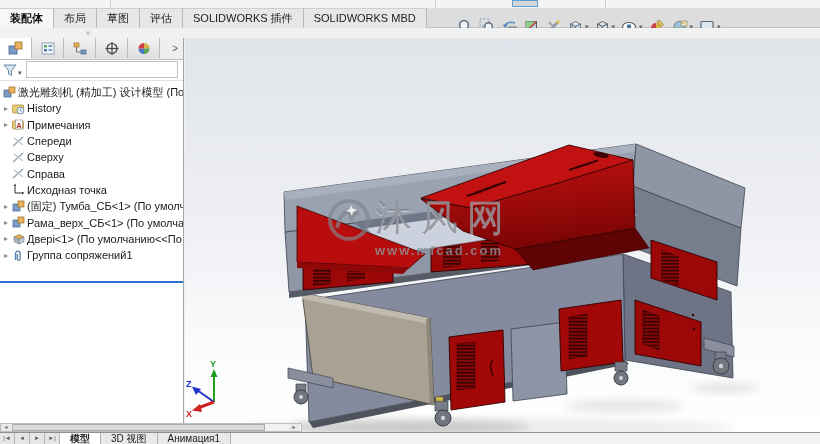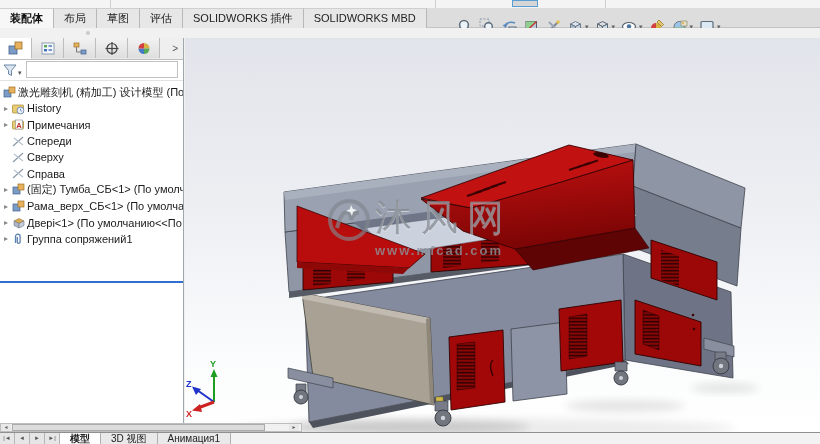--- a/index.html
+++ b/index.html
@@ -280,20 +280,32 @@
         <span class="noarrow"></span>
         <span class="ticon">
           <svg width="13" height="13">
               <line x1="1" y1="11" x2="11" y2="2" stroke="#8a9aa8" stroke-width="1.2"></line>
               <line x1="2" y1="3" x2="11" y2="10" stroke="#b8c4cf" stroke-width="1.2"></line>
             </svg>
         </span>
         <span class="lbl">Справа</span>
       </div>
 
+      <div class="trow">
+        <span class="noarrow"></span>
+        <span class="ticon">
+          <svg width="13" height="13">
+              <line x1="3" y1="2" x2="3" y2="10" stroke="#333" stroke-width="1"></line>
+              <line x1="3" y1="10" x2="11" y2="10" stroke="#333" stroke-width="1"></line>
+              <polygon points="3,0.5 1.8,3 4.2,3" fill="#333"></polygon>
+              <polygon points="12.5,10 10,8.8 10,11.2" fill="#333"></polygon>
+            </svg>
+        </span>
+        <span class="lbl">Исходная точка</span>
+      </div>
 
       <div class="trow">
         <span class="arrow">▸</span>
         <span class="ticon">
           <svg width="13" height="13">
               <rect x="1" y="4" width="7" height="7" fill="#7a9cc6" stroke="#44618a" stroke-width="0.7"></rect>
               <rect x="6" y="1" width="6" height="6" fill="#e8b25c" stroke="#9a6f2a" stroke-width="0.7"></rect>
             </svg>
         </span>
         <span class="lbl">(固定) Тумба_СБ&lt;1&gt; (По умолчан</span>

